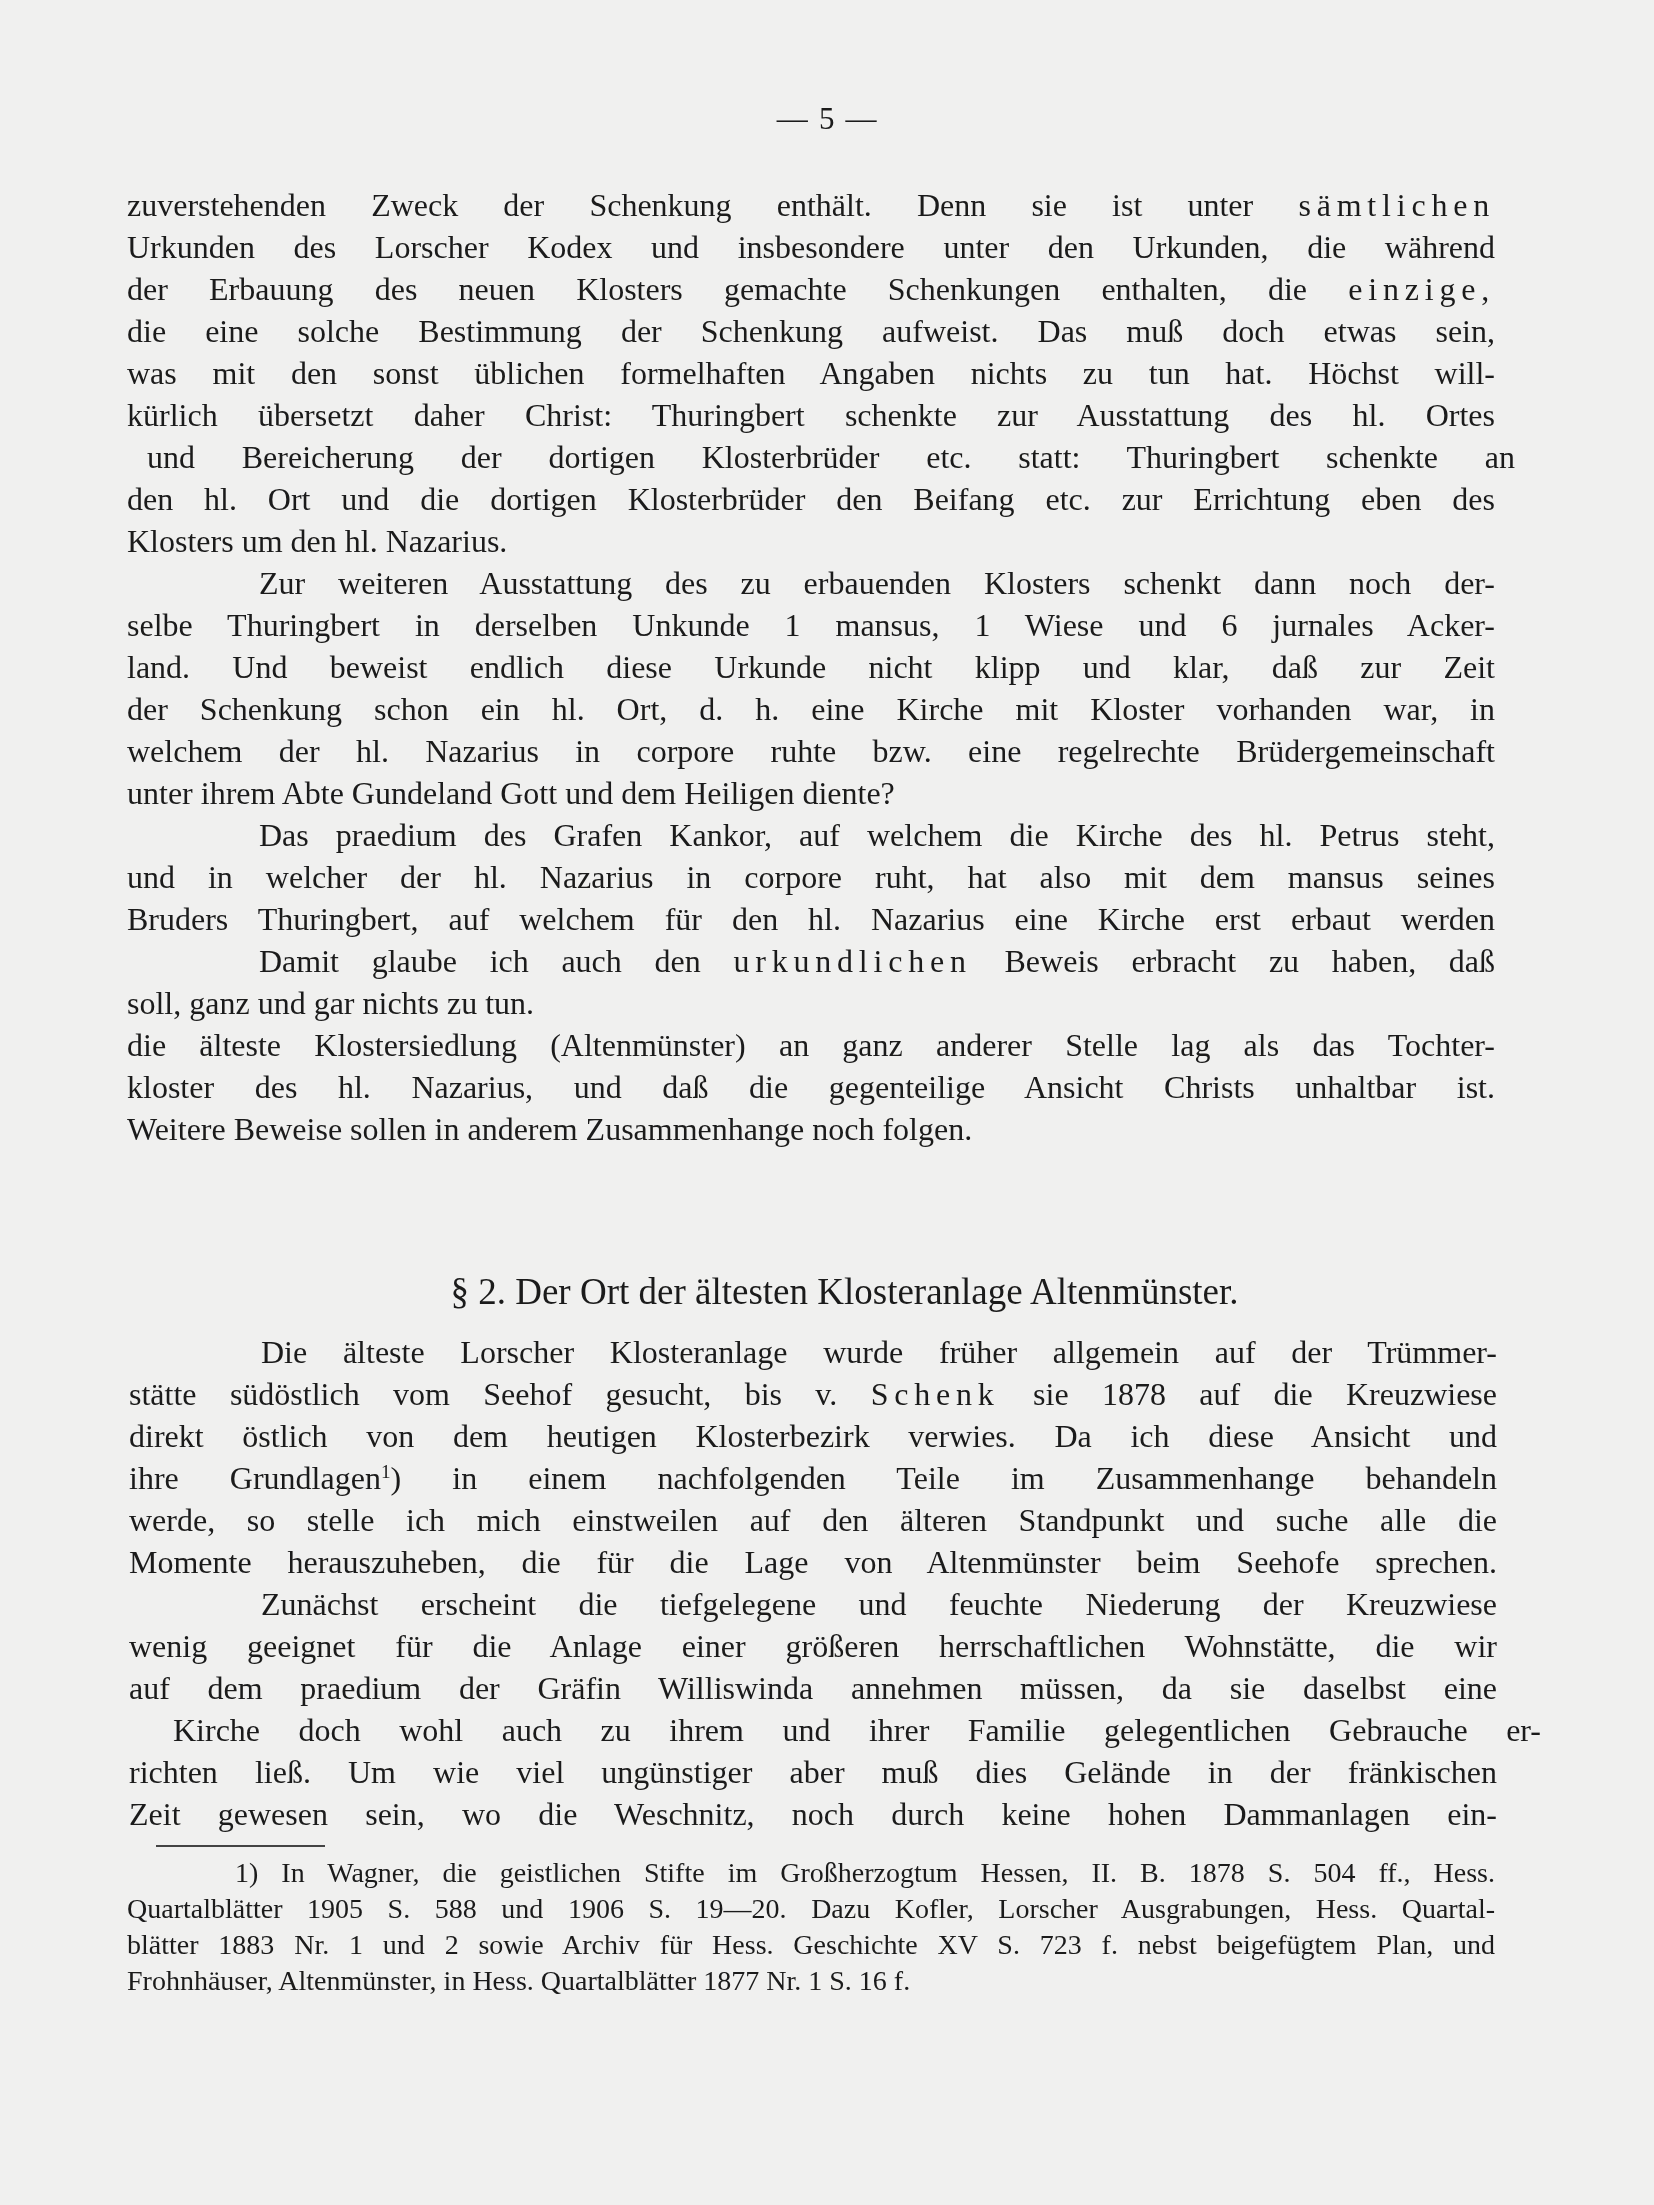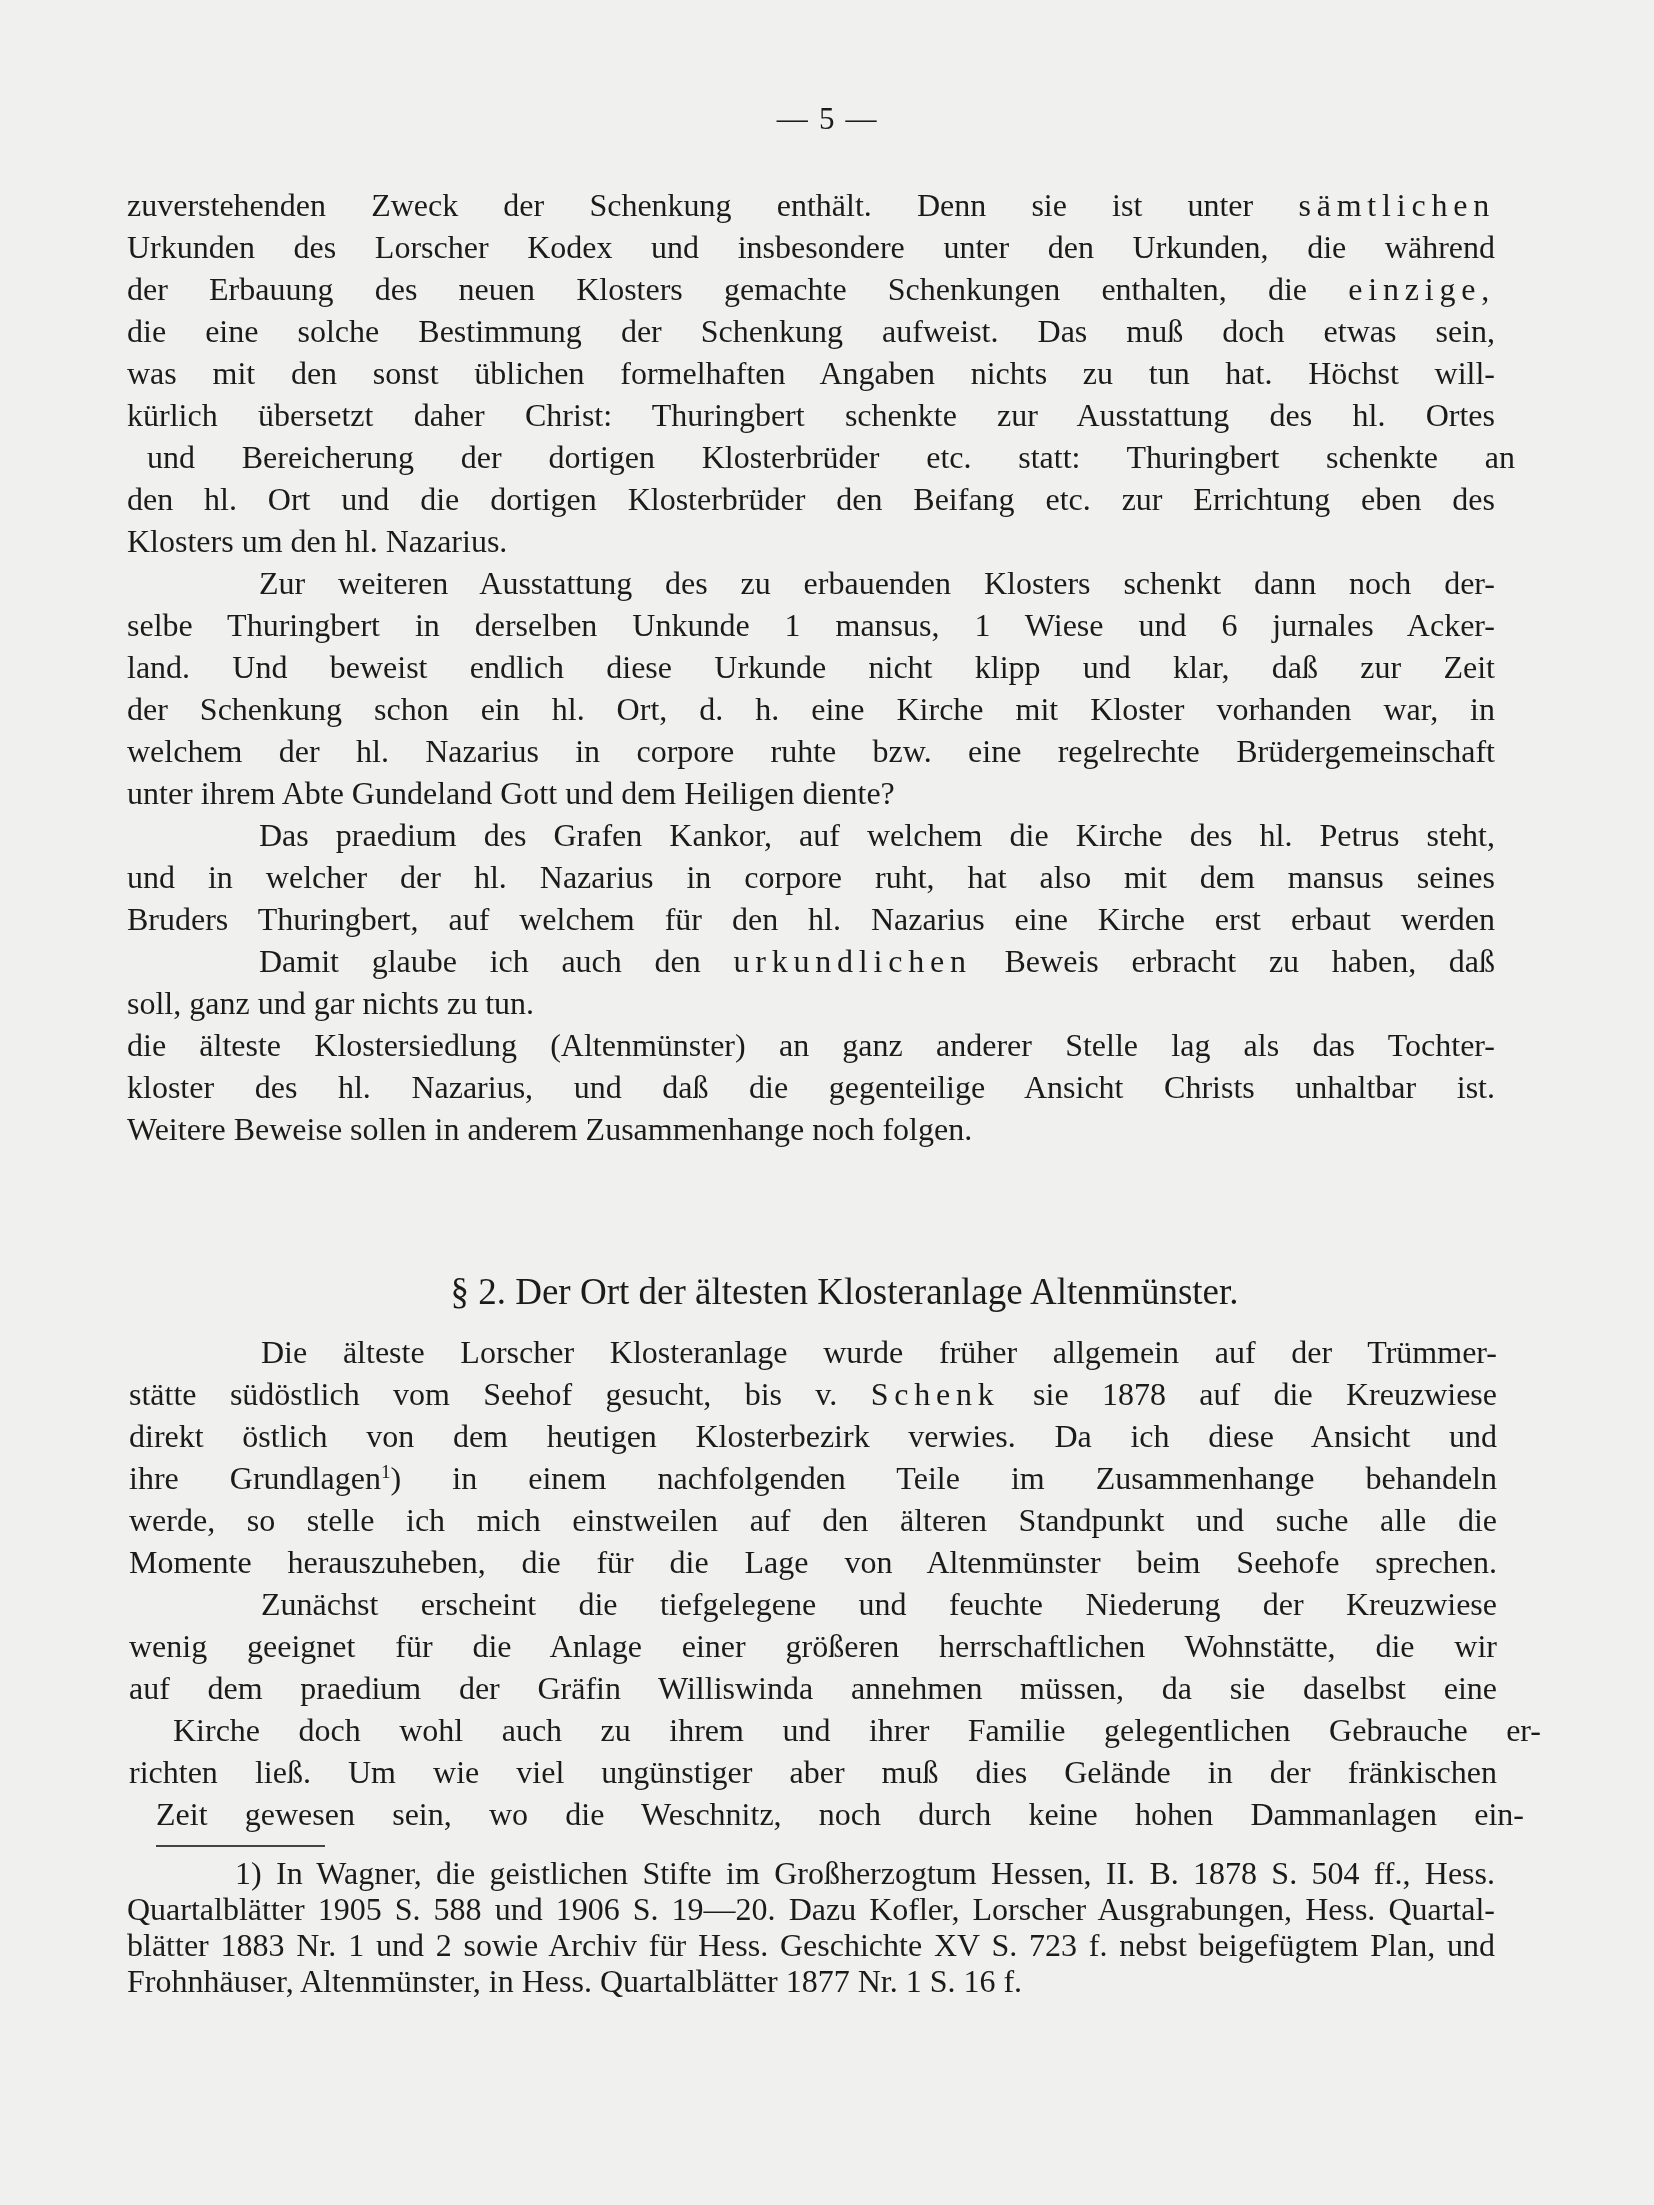--- a/index.html
+++ b/index.html
@@ -31,21 +31,21 @@
     position: absolute; left: 0; width: 1655px; top: 1270px;
     text-align: center; font-size: 37px; padding-left: 34px; box-sizing: border-box;
   }
   .section2 { position: absolute; left: 129px; top: 1331px; width: 1368px; }
   .rule {
     position: absolute; left: 156px; top: 1845px; width: 169px; height: 1.7px; background: #444;
   }
   .footnotes { position: absolute; left: 127px; top: 1855px; width: 1368px; }
   .fline {
     display: block; height: 36px; line-height: 36px;
-    font-size: 32px; white-space: nowrap;
+    font-size: 28px; white-space: nowrap;
     text-align: justify; text-align-last: justify;
   }
   .fline.indent { padding-left: 108px; }
   .fline.last { text-align-last: left; }
   sup { font-size: 60%; vertical-align: 0.55em; line-height: 0; }
 </style>
 </head>
 <body>
 
 <div class="page-number">— 5 —</div>
@@ -83,21 +83,21 @@
   <span class="line" style="width: 1368px; box-sizing: border-box;"><span>stätte südöstlich vom Seehof gesucht, bis v.</span> <span class="sp">Schenk</span> <span>sie 1878 auf die Kreuzwiese</span></span>
   <span class="line" style="width: 1368px; box-sizing: border-box;">direkt östlich von dem heutigen Klosterbezirk verwies. Da ich diese Ansicht und</span>
   <span class="line" style="width: 1368px; box-sizing: border-box;"><span>ihre Grundlagen</span><sup>1</sup><span>) in einem nachfolgenden Teile im Zusammenhange behandeln</span></span>
   <span class="line" style="width: 1368px; box-sizing: border-box;">werde, so stelle ich mich einstweilen auf den älteren Standpunkt und suche alle die</span>
   <span class="line" style="width: 1368px; box-sizing: border-box;">Momente herauszuheben, die für die Lage von Altenmünster beim Seehofe sprechen.</span>
   <span class="line indent" style="width: 1368px; box-sizing: border-box;">Zunächst erscheint die tiefgelegene und feuchte Niederung der Kreuzwiese</span>
   <span class="line" style="width: 1368px; box-sizing: border-box;">wenig geeignet für die Anlage einer größeren herrschaftlichen Wohnstätte, die wir</span>
   <span class="line" style="width: 1368px; box-sizing: border-box;">auf dem praedium der Gräfin Williswinda annehmen müssen, da sie daselbst eine</span>
   <span class="line" style="width: 1368px; box-sizing: border-box; margin-left: 44px;">Kirche doch wohl auch zu ihrem und ihrer Familie gelegentlichen Gebrauche er-</span>
   <span class="line" style="width: 1368px; box-sizing: border-box;">richten ließ. Um wie viel ungünstiger aber muß dies Gelände in der fränkischen</span>
-  <span class="line" style="width: 1368px; box-sizing: border-box; margin-left: 27px;">Zeit gewesen sein, wo die Weschnitz, noch durch keine hohen Dammanlagen ein-</span>
+  <span class="line" style="width: 1368px; box-sizing: border-box;">Zeit gewesen sein, wo die Weschnitz, noch durch keine hohen Dammanlagen ein-</span>
 </div>
 
 <div class="rule"></div>
 
 <div class="footnotes">
   <span class="fline indent" style="width: 1368px; box-sizing: border-box;"><span>1)</span> <span>In Wagner, die geistlichen Stifte im Großherzogtum Hessen, II. B. 1878 S. 504 ff., Hess.</span></span>
   <span class="fline" style="width: 1368px; box-sizing: border-box;">Quartalblätter 1905 S. 588 und 1906 S. 19—20. Dazu Kofler, Lorscher Ausgrabungen, Hess. Quartal-</span>
   <span class="fline" style="width: 1368px; box-sizing: border-box;">blätter 1883 Nr. 1 und 2 sowie Archiv für Hess. Geschichte XV S. 723 f. nebst beigefügtem Plan, und</span>
   <span class="fline last" style="width: 1368px; box-sizing: border-box;">Frohnhäuser, Altenmünster, in Hess. Quartalblätter 1877 Nr. 1 S. 16 f.</span>
 </div>

